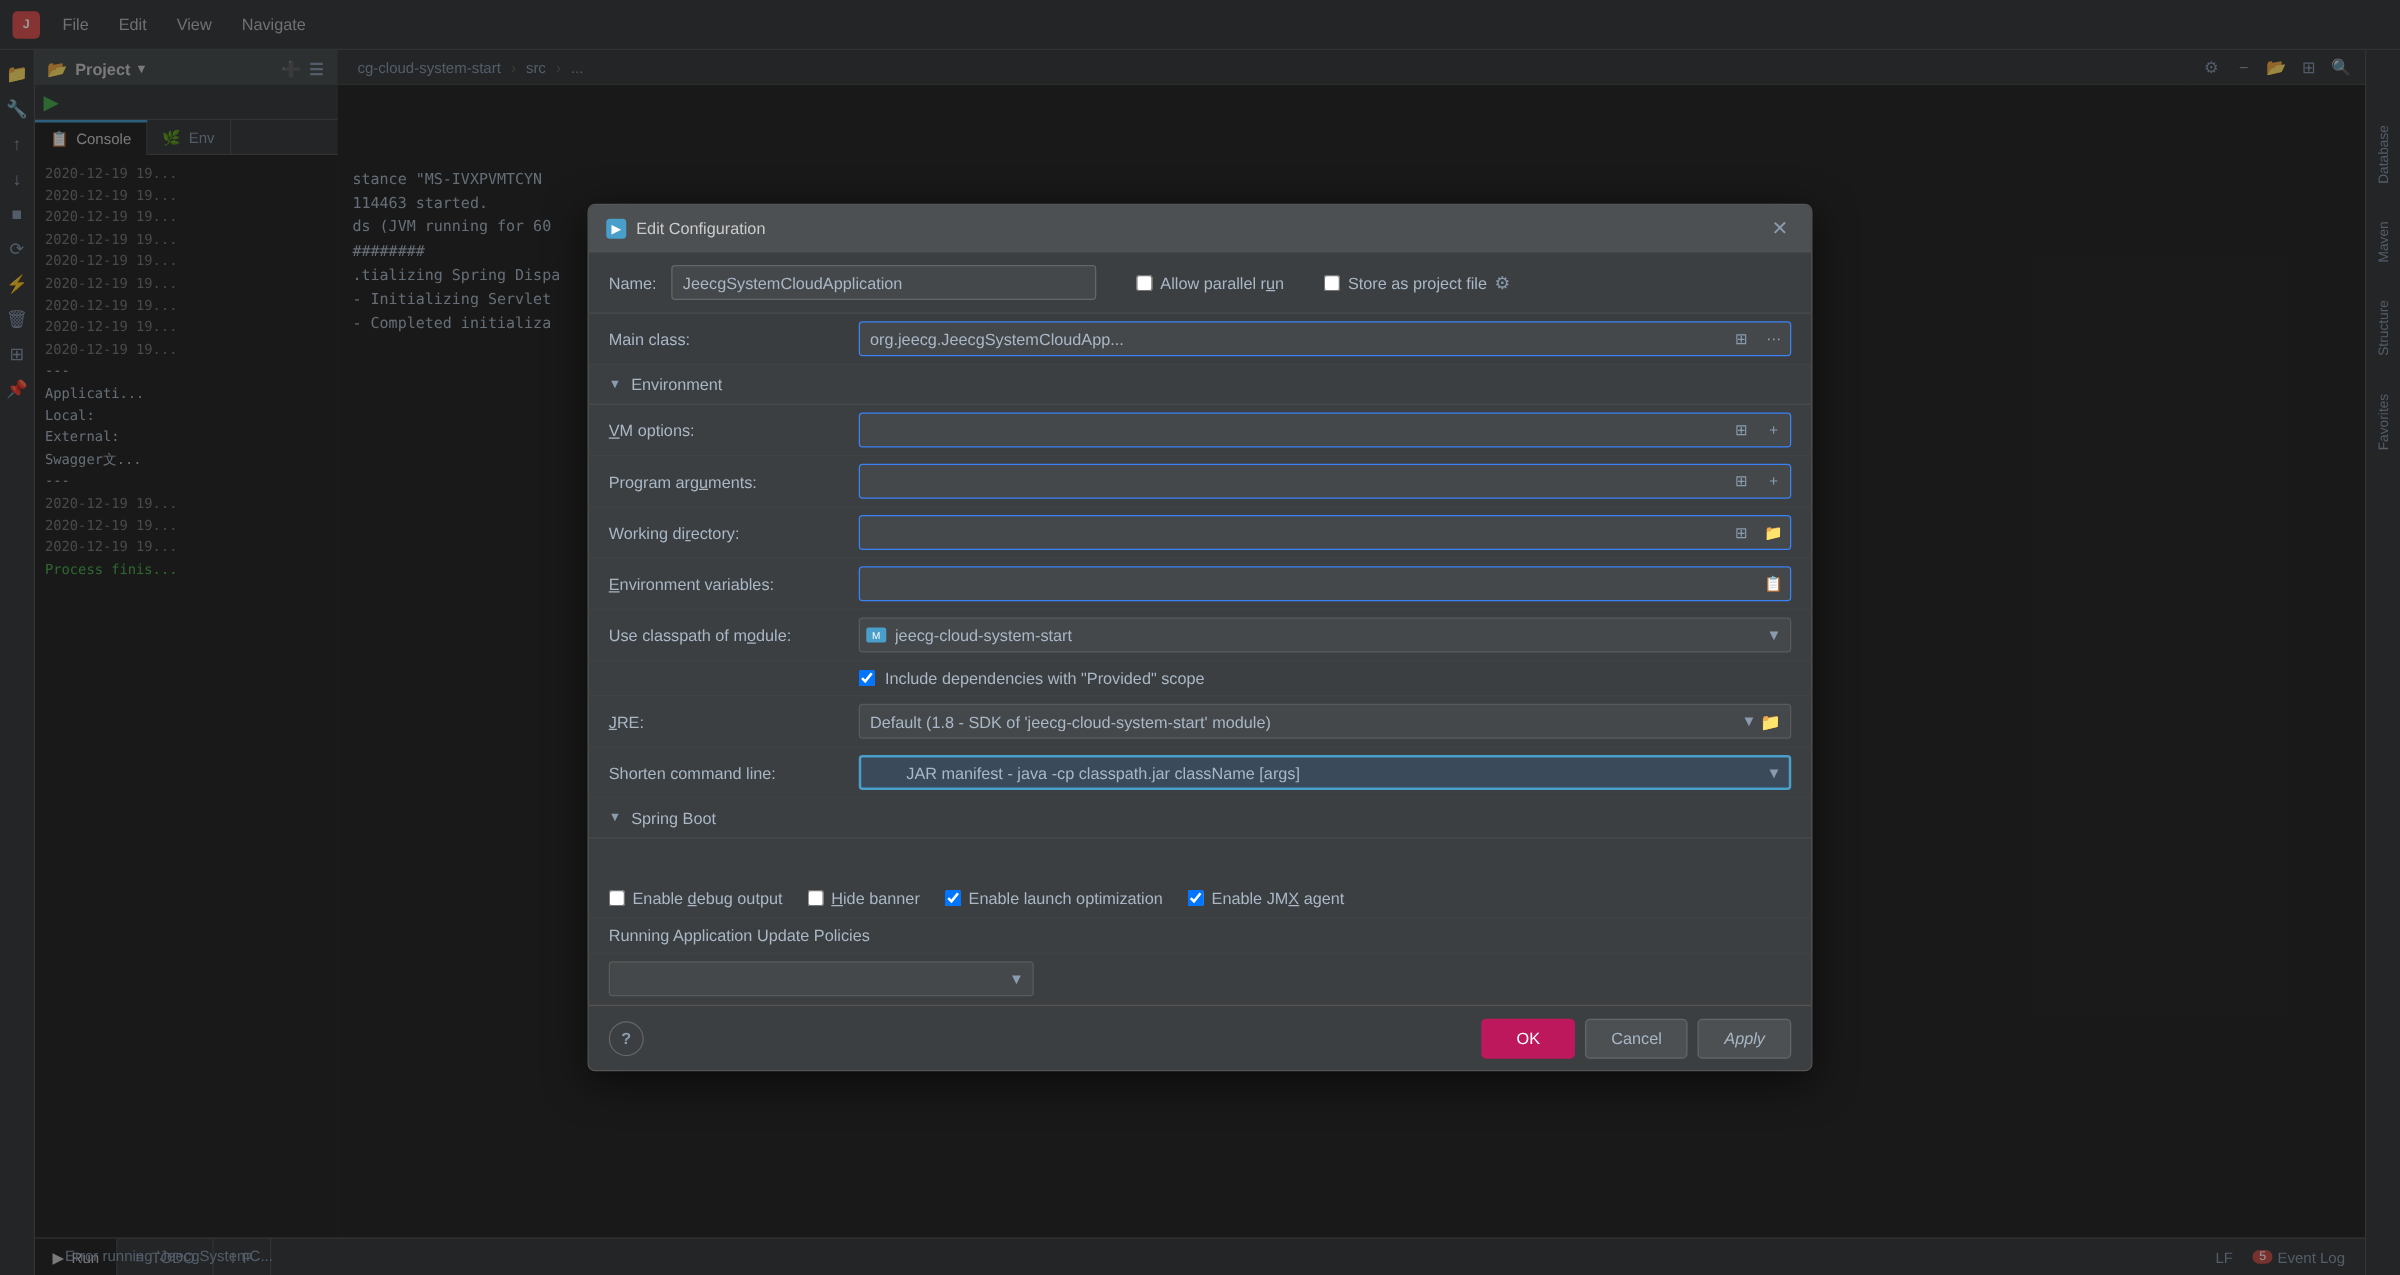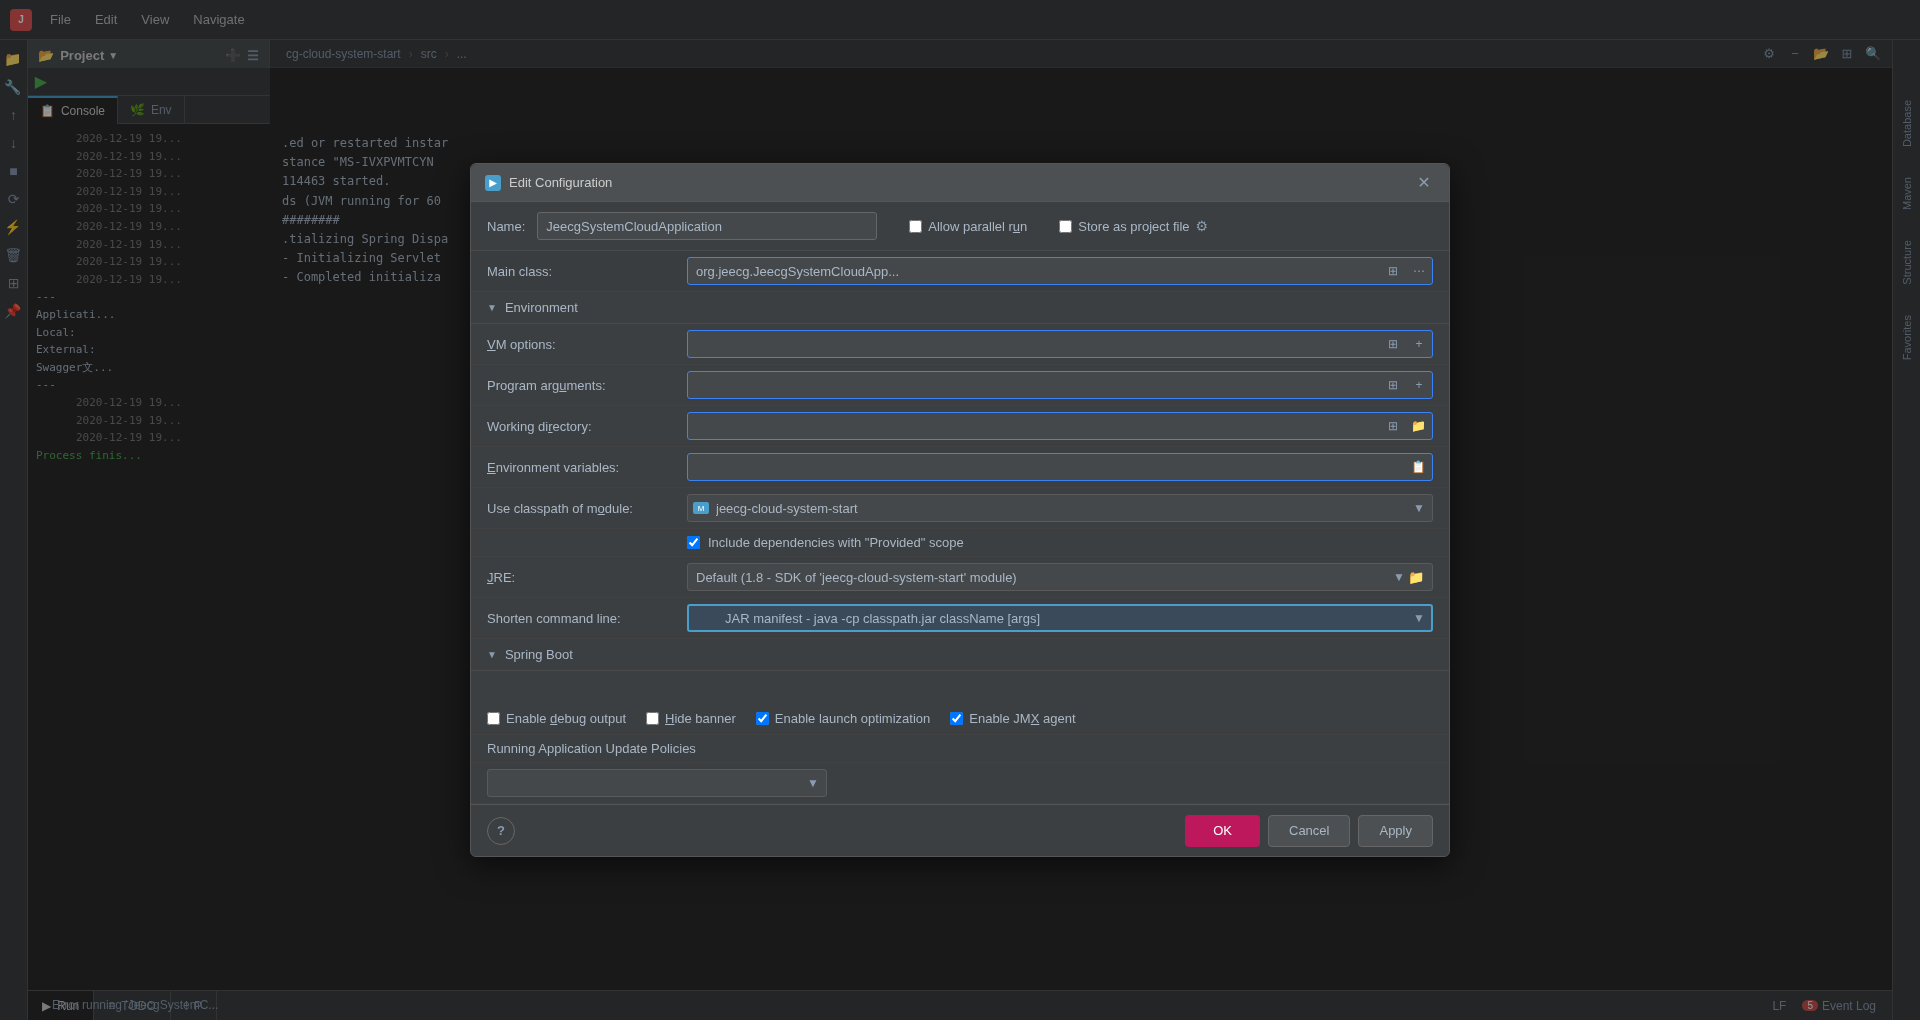--- a/index.html
+++ b/index.html
@@ -150,21 +150,21 @@
     .console-content {
       flex: 1;
       background: #2b2b2b;
       padding: 6px 8px;
       font-family: 'Consolas', monospace;
       font-size: 11px;
       color: #a9b7c6;
       overflow: hidden;
     }
     .console-line { line-height: 1.6; white-space: nowrap; }
-    .console-line.gray { color: #7a7a7a; margin-left: 40px; }
+    .console-line.gray { color: #7a7a7a; }
     .console-line.green { color: #4caf50; }
 
     
     .right-panel {
       position: absolute;
       top: 40px; right: 0;
       width: 28px;
       bottom: 0;
       background: #3c3f41;
       border-left: 1px solid #555;
@@ -557,20 +557,21 @@
     }
     .btn-apply {
       padding: 6px 20px;
       background: #4c5052;
       color: #a9b7c6;
       border: 1px solid #666;
       border-radius: 4px;
       font-size: 13px;
       cursor: pointer;
       height: 32px;
+      font-style: italic;
     }
 
     
     .project-list {
       padding: 4px 0;
       font-size: 12px;
     }
 
     
     .top-right-icons {
@@ -727,21 +728,20 @@
       <div class="console-line gray">2020-12-19 19...</div>
       <div class="console-line gray">2020-12-19 19...</div>
       <div class="console-line gray">2020-12-19 19...</div>
       <div class="console-line green">Process finis...</div>
     </div>
   </div>
 </div>
 
 <div class="editor-content-area">
   <div class="editor-text">
-    <div class="console-line">.ed or restarted instar</div>
     <div class="console-line">stance "MS-IVXPVMTCYN</div>
     <div class="console-line">114463 started.</div>
     <div class="console-line">ds (JVM running for 60</div>
     <div class="console-line">########</div>
     <div class="console-line">.tializing Spring Dispa</div>
     <div class="console-line">- Initializing Servlet</div>
     <div class="console-line">- Completed initializa</div>
   </div>
 </div>
 

